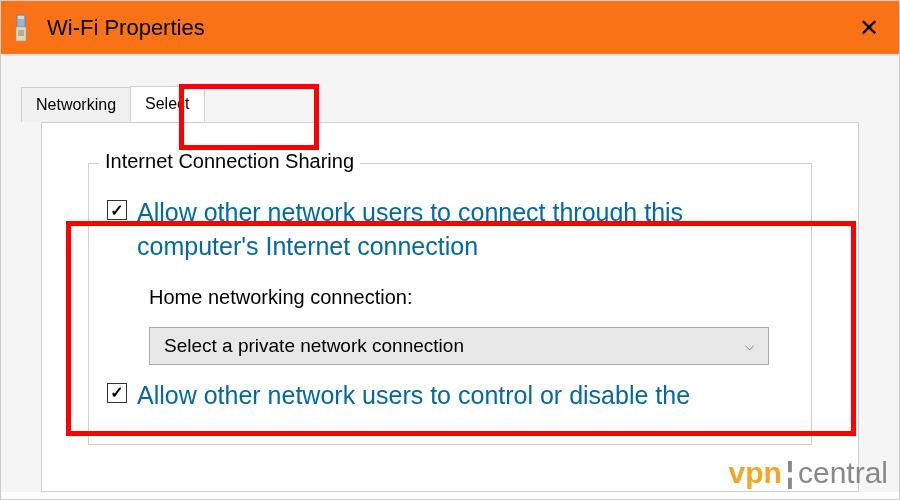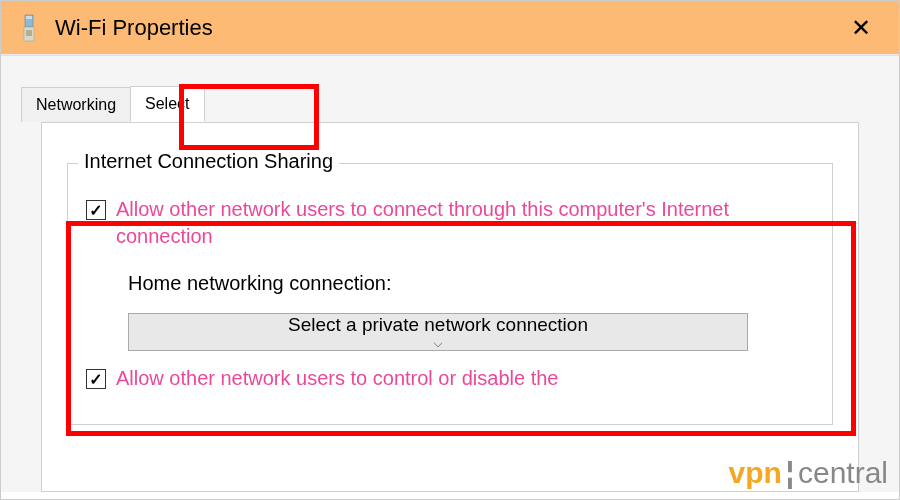--- a/index.html
+++ b/index.html
@@ -17,23 +17,23 @@
     }
     .window {
       width: 900px;
       height: 500px;
       background: #fff;
       border: 1px solid #ccc;
     }
     .titlebar {
       display: flex;
       align-items: center;
-      padding: 10px 16px;
+      padding: 10px 8px;
       height: 54px;
-      background: #fdba74;
+      background: #f97316;
       border-bottom: 1px solid #e8e8e8;
     }
     .title-icon {
       width: 24px;
       height: 32px;
       margin-right: 14px;
       display: flex;
       align-items: center;
       justify-content: center;
     }
@@ -88,21 +88,21 @@
     .tab-highlight.sharing {
       left: 179px;
       top: 84px;
       width: 140px;
       height: 66px;
     }
     .content-area {
       background: #fff;
       border: 1px solid #d0d0d0;
       margin: 0 20px;
-      padding: 28px 25px;
+      padding: 28px 46px;
       height: 370px;
       position: relative;
     }
     .groupbox {
       border: 1px solid #d0d0d0;
       padding: 22px 18px;
       position: relative;
       margin-top: 12px;
     }
     .groupbox-title {
@@ -131,22 +131,22 @@
       flex-shrink: 0;
       background: #fff;
     }
     .checkbox.checked::after {
       content: "✓";
       font-size: 16px;
       color: #000;
       font-weight: bold;
     }
     .checkbox-label {
-      font-size: 20px;
-      color: #ec4899;
+      font-size: 25px;
+      color: #0369a1;
       line-height: 1.35;
     }
     .sub-section {
       margin-left: 42px;
       margin-top: 22px;
     }
     .sub-label {
       font-size: 20px;
       color: #000;
       margin-bottom: 18px;
@@ -156,21 +156,20 @@
       height: 38px;
       border: 1px solid #aaa;
       background: #e8e8e8;
       display: flex;
       align-items: center;
       justify-content: space-between;
       padding: 0 14px;
       cursor: pointer;
       font-size: 19px;
       color: #000;
-      flex-direction: column;
     }
     .dropdown-chevron {
       font-size: 12px;
       color: #555;
     }
     .red-highlight-main {
       position: absolute;
       border: 5px solid #ff0000;
       left: 66px;
       top: 221px;

